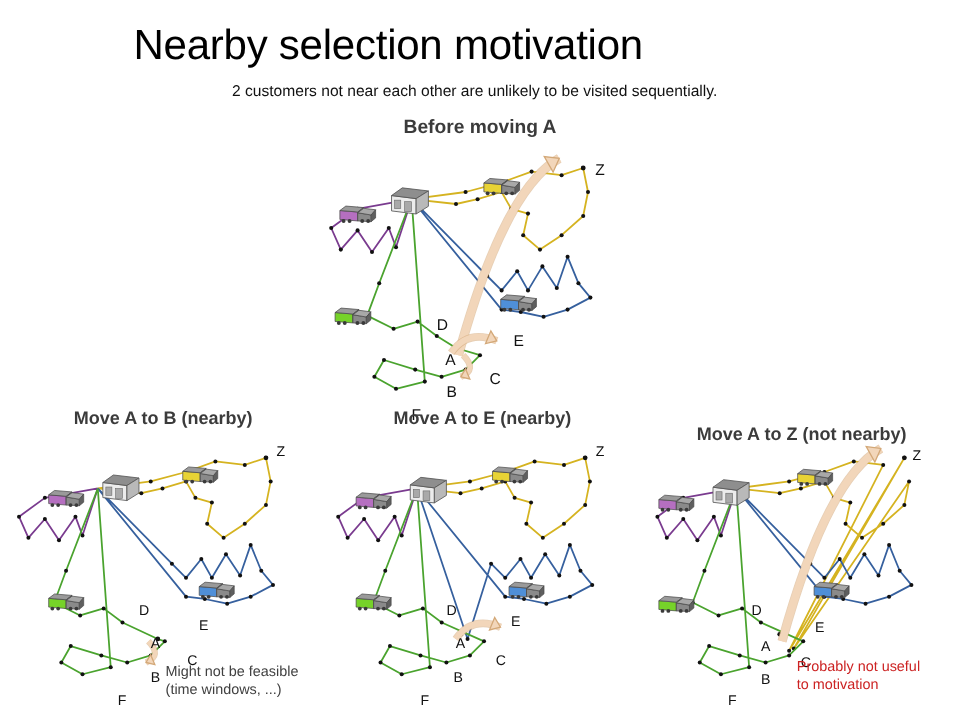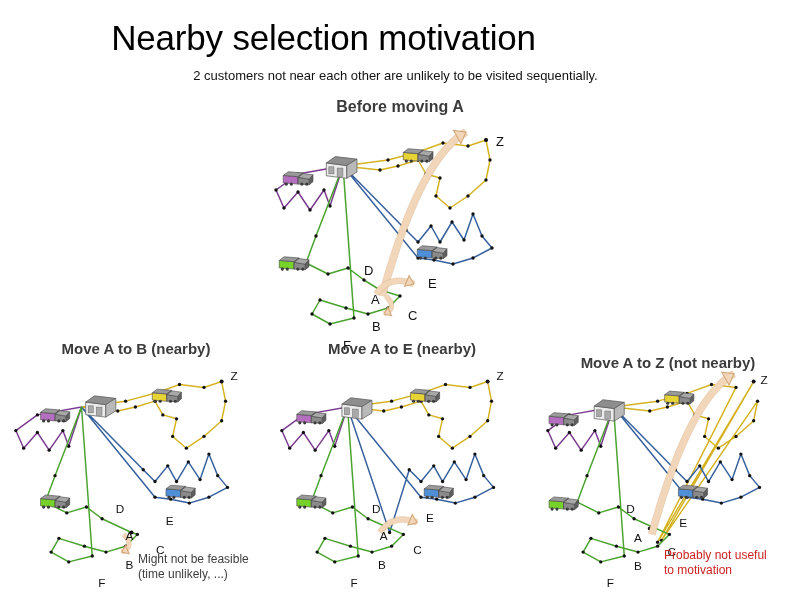--- a/index.html
+++ b/index.html
@@ -302,21 +302,21 @@
           <text x="110" y="156" class="nlabel">D</text>
           <text x="161" y="168" class="nlabel">E</text>
           <text x="120" y="184" class="nlabel">A</text>
           <text x="151" y="198" class="nlabel">C</text>
           <text x="120" y="213" class="nlabel">B</text>
           <text x="92" y="232" class="nlabel">F</text>
         </g>
       </svg>
     <div class="note" id="note-moveb" style="left: 130px; top: 212px; color: #404040;">
         <div>Might not be feasible</div>
-        <div>(time unlikely, ...)</div>
+        <div>(time windows, ...)</div>
       </div>
   </div>
 
   <div class="panel" id="p-movee" style="left:274px;top:340px;width:256px;height:252px;">
     <div class="panel-title" style="top:0;">Move A to E (nearby)</div>
     <svg id="svg-movee" width="256" height="228" viewBox="0 0 256 228" style="position:absolute;top:20px;left:0;">
         <g transform="translate(0,0) scale(0.98)">
           <path d="M 75 48 L 30 56 L 8 72 L 16 90 L 30 74 L 42 92 L 56 72 L 62 88 L 75 48" fill="none" stroke="#7a3b8f" stroke-width="1.5" stroke-linejoin="round"></path>
           <circle cx="30" cy="56" r="1.7" fill="#111111"></circle>
           <circle cx="8" cy="72" r="1.7" fill="#111111"></circle>

